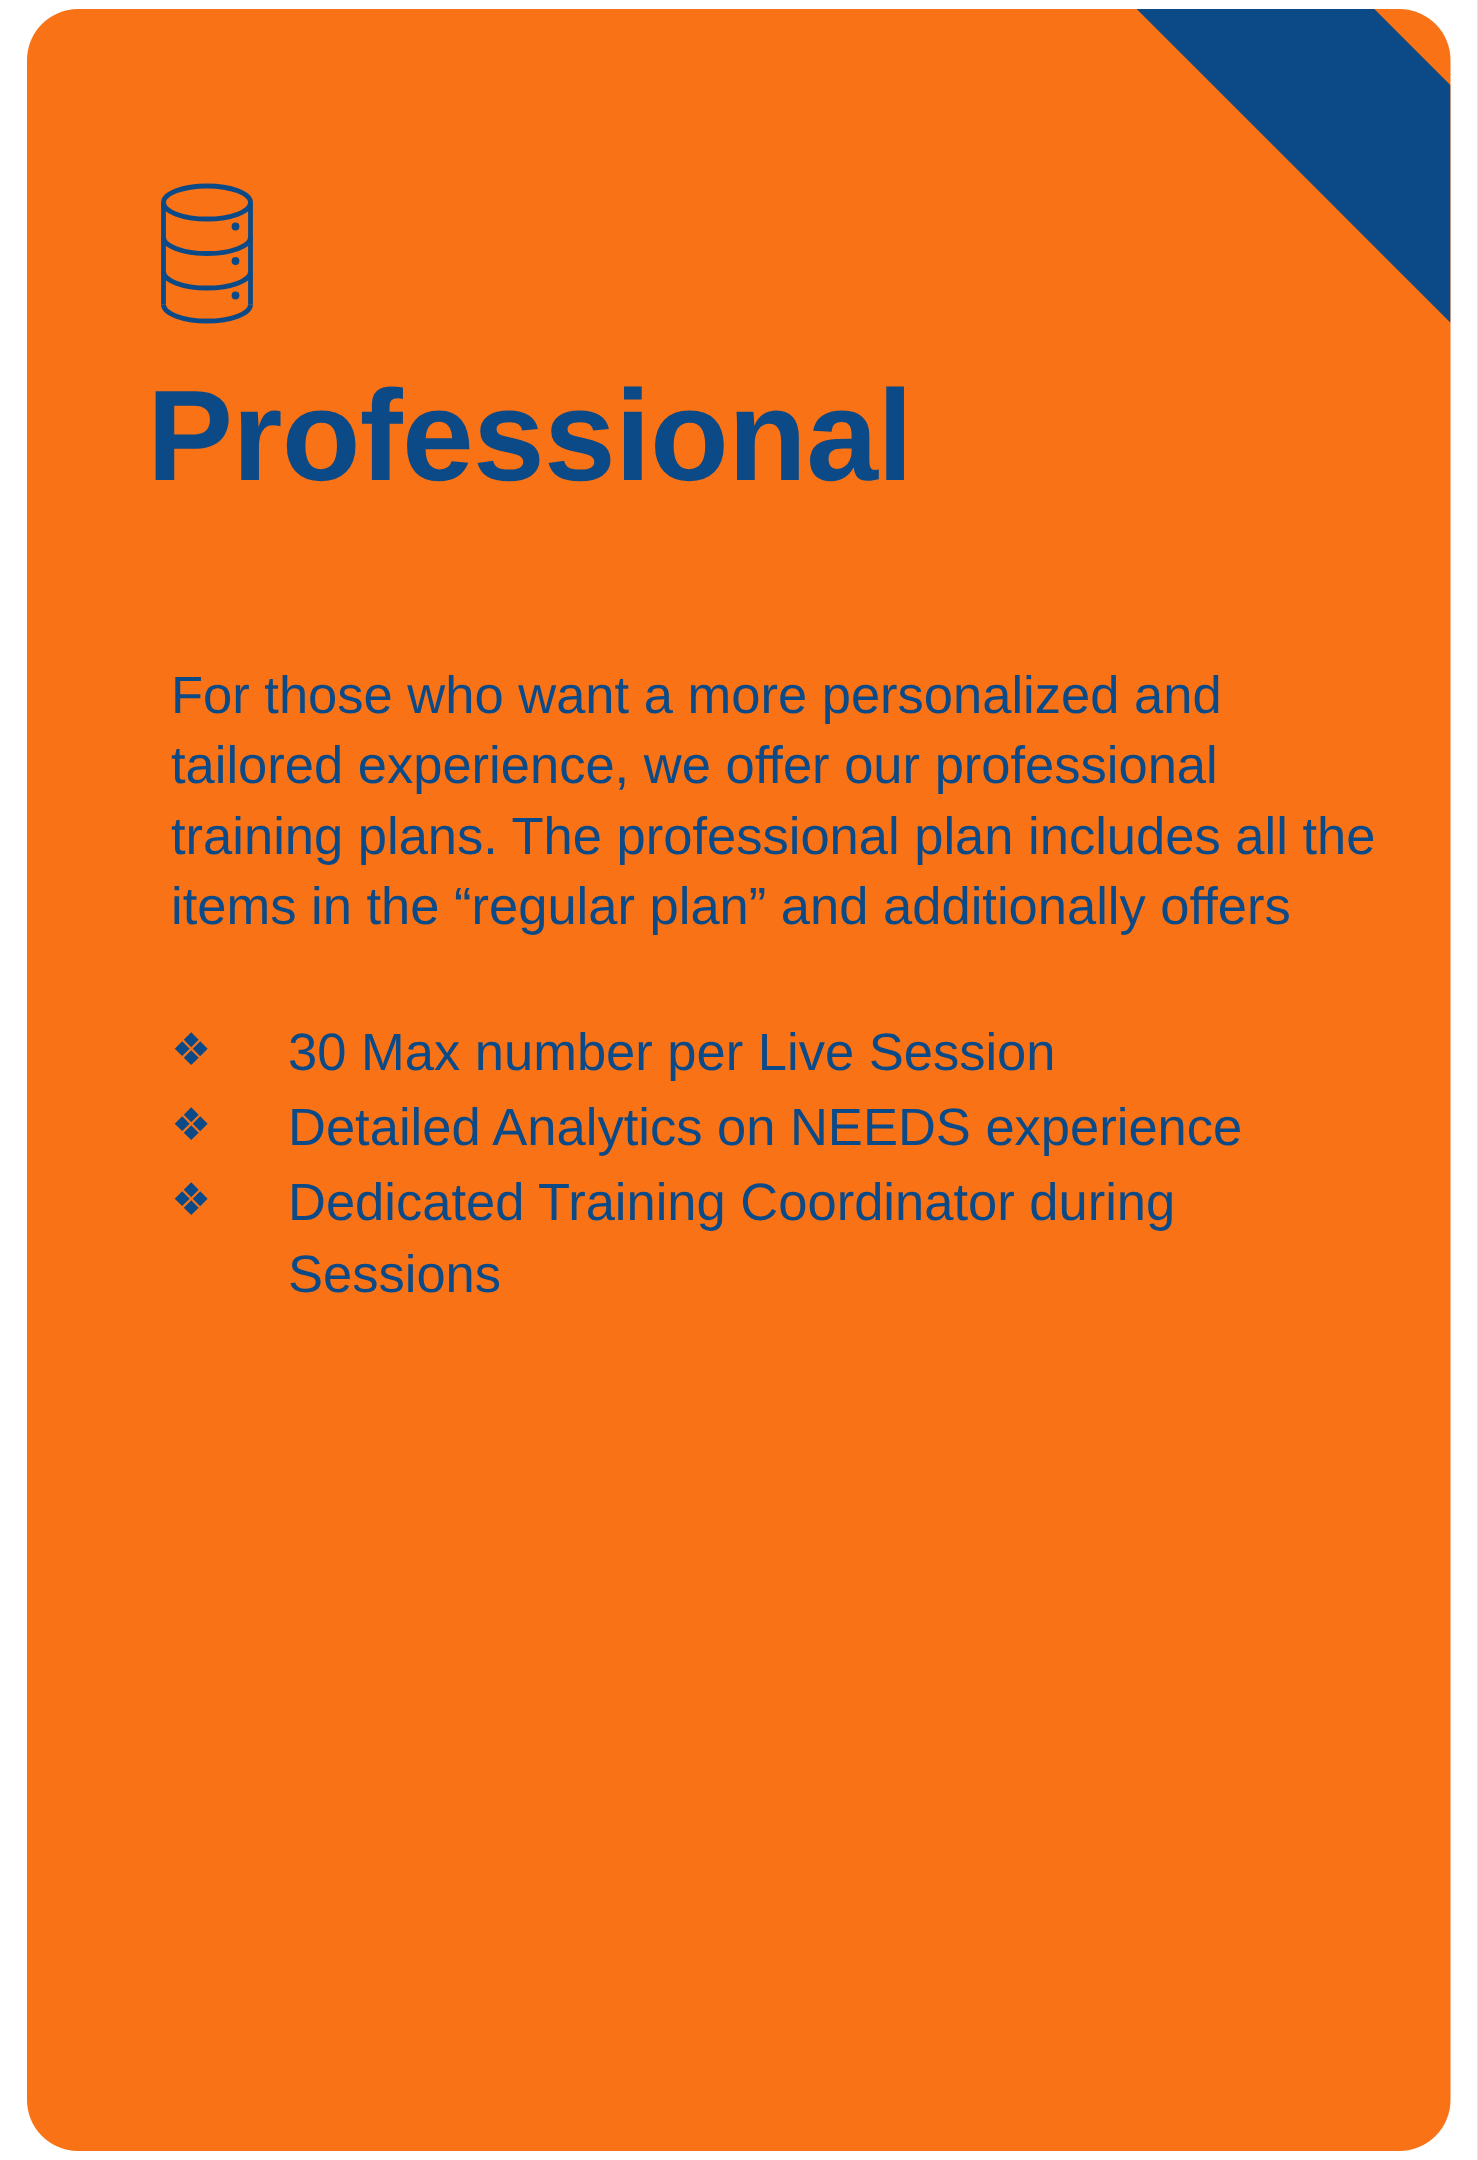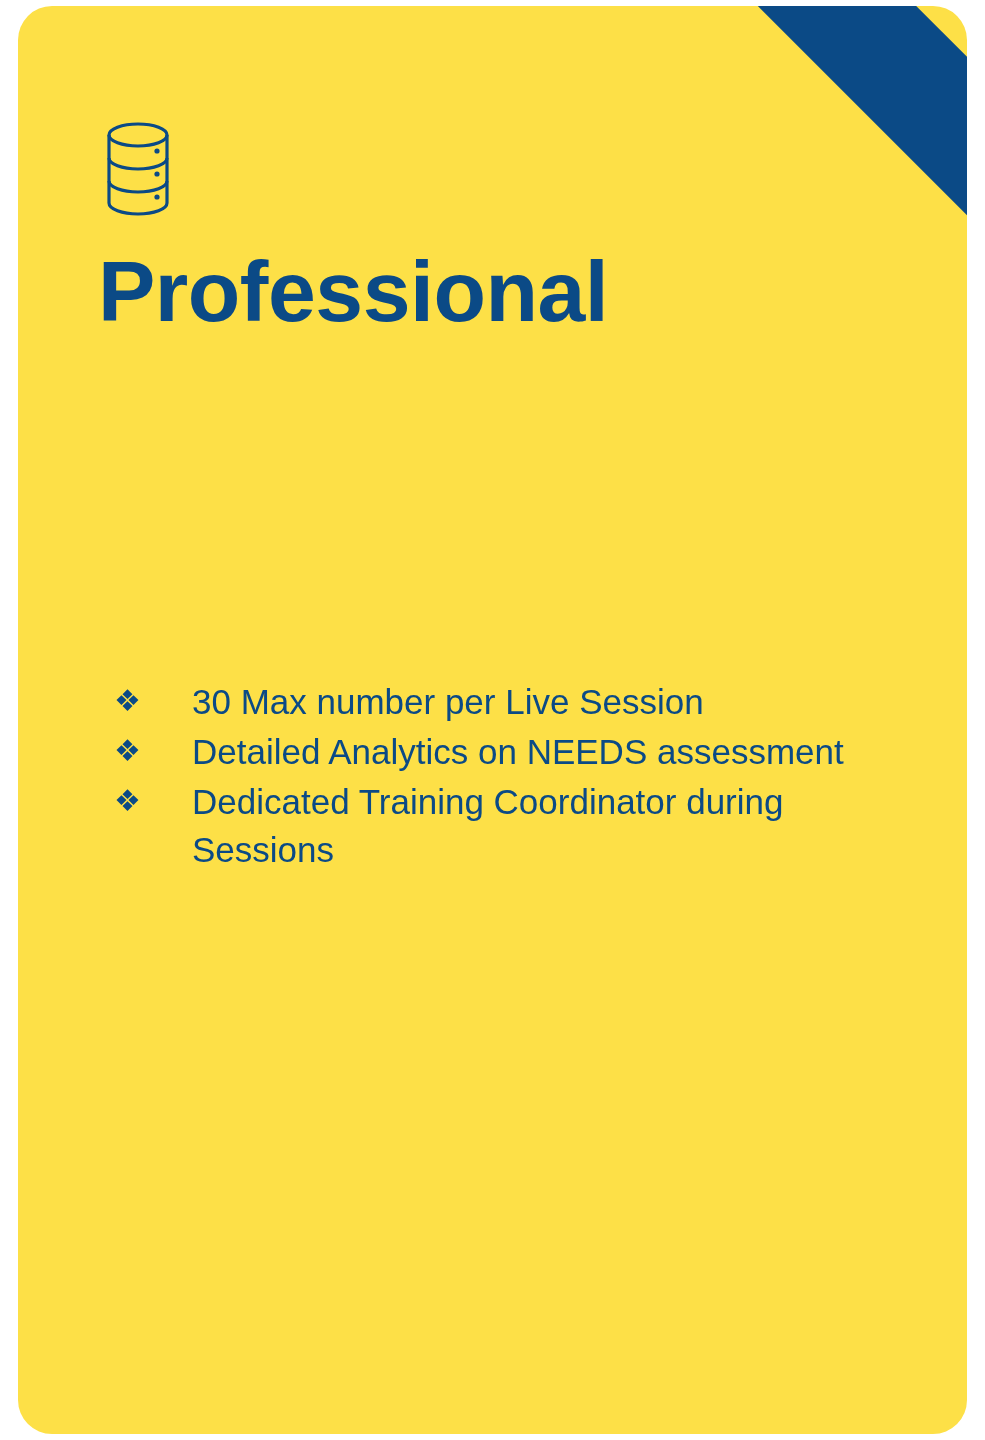--- a/index.html
+++ b/index.html
@@ -13,21 +13,21 @@
     font-family: "Liberation Sans", sans-serif;
     overflow: hidden;
   }
 
   .card {
     position: absolute;
     left: 18px;
     top: 6px;
     width: 949px;
     height: 1428px;
-    background: #fde047;
+    background: #f97316;
     border-radius: 34px;
     overflow: hidden;
   }
 
   
   .ribbon-clip {
     position: absolute;
     right: 0;
     top: 0;
     width: 420px;
@@ -123,29 +123,30 @@
       <path d="M9 40 a29 11 0 0 0 58 0" stroke="#0b4a86" stroke-width="3.2" fill="none"></path>
       <path d="M9 63 a29 11 0 0 0 58 0" stroke="#0b4a86" stroke-width="3.2" fill="none"></path>
       <circle cx="57" cy="33" r="2.6" fill="#0b4a86"></circle>
       <circle cx="57" cy="56" r="2.6" fill="#0b4a86"></circle>
       <circle cx="57" cy="79" r="2.6" fill="#0b4a86"></circle>
     </svg>
   </div>
 
   <h1 class="title">Professional</h1>
 
+  <p class="description">For those who want a more personalized and tailored experience, we offer our professional training plans. The professional plan includes all the items in the “regular plan” and additionally offers</p>
 
   <ul class="feature-list">
     <li class="feature-item">
       <span class="bullet-glyph">❖</span>
       <span class="feature-text">30 Max number per Live Session</span>
     </li>
     <li class="feature-item">
       <span class="bullet-glyph">❖</span>
-      <span class="feature-text">Detailed Analytics on NEEDS assessment</span>
+      <span class="feature-text">Detailed Analytics on NEEDS experience</span>
     </li>
     <li class="feature-item">
       <span class="bullet-glyph">❖</span>
       <span class="feature-text">Dedicated Training Coordinator during Sessions</span>
     </li>
   </ul>
 
 </div>
 
 </body></html>

